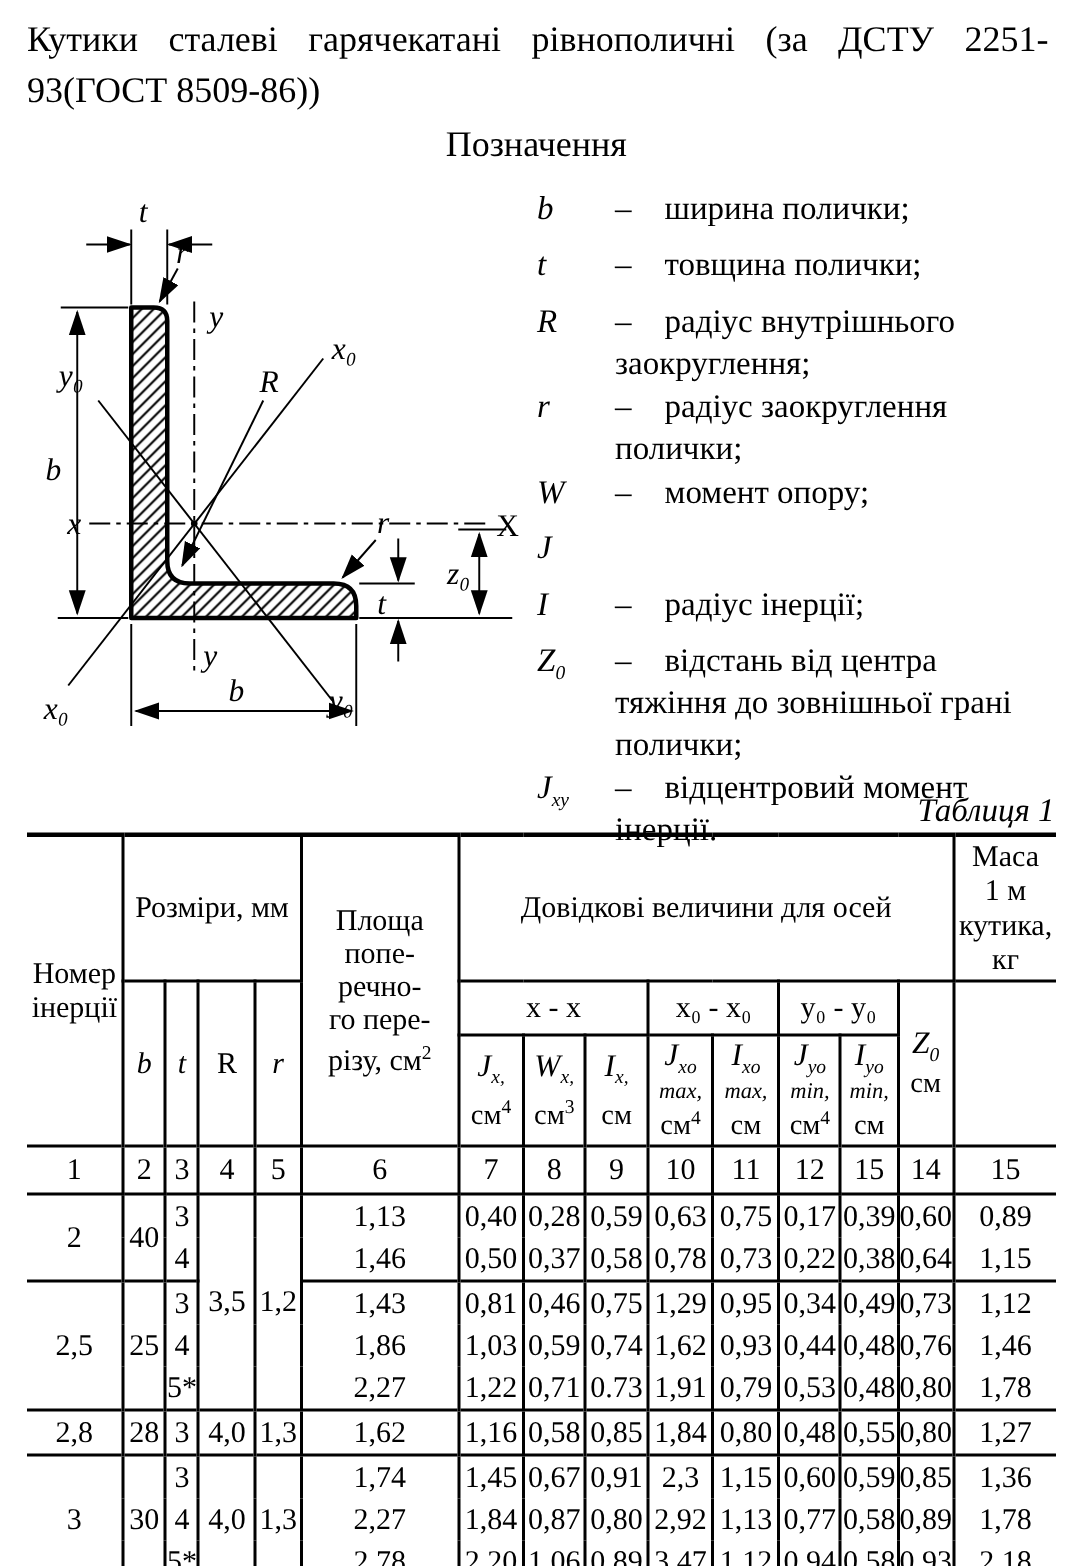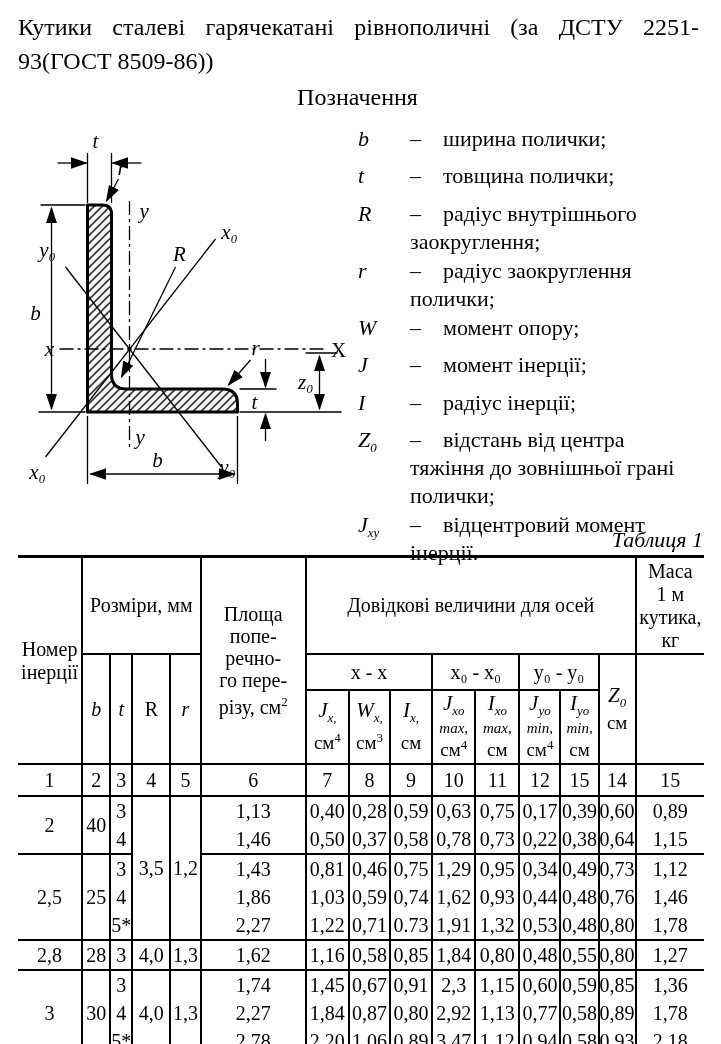--- a/index.html
+++ b/index.html
@@ -133,21 +133,20 @@
       <div class="lg-item">
           <span class="lg-sym"><i>r</i><sub></sub></span>
           <span class="lg-desc">– радіус заокруглення полички;</span>
         </div>
       <div class="lg-item">
           <span class="lg-sym"><i>W</i><sub></sub></span>
           <span class="lg-desc">– момент опору;</span>
         </div>
       <div class="lg-item">
           <span class="lg-sym"><i>J</i><sub></sub></span>
-          <span class="lg-desc">– момент інерції;</span>
         </div>
       <div class="lg-item">
           <span class="lg-sym"><i>I</i><sub></sub></span>
           <span class="lg-desc">– радіус інерції;</span>
         </div>
       <div class="lg-item">
           <span class="lg-sym"><i>Z</i><sub>0</sub></span>
           <span class="lg-desc">– відстань від центра тяжіння до зовнішньої грані полички;</span>
         </div>
       <div class="lg-item">
@@ -315,21 +314,21 @@
       <td>0,76</td>
       <td class="c15">1,46</td>
     </tr>
     <tr class="dr">
       <td>5*</td>
       <td>2,27</td>
       <td>1,22</td>
       <td>0,71</td>
       <td>0.73</td>
       <td>1,91</td>
-      <td>1,32</td>
+      <td>0,79</td>
       <td>0,53</td>
       <td>0,48</td>
       <td>0,80</td>
       <td class="c15">1,78</td>
     </tr>
     <tr class="dr sep">
       <td class="c1">2,8</td>
       <td>28</td>
       <td>3</td>
       <td>4,0</td>

